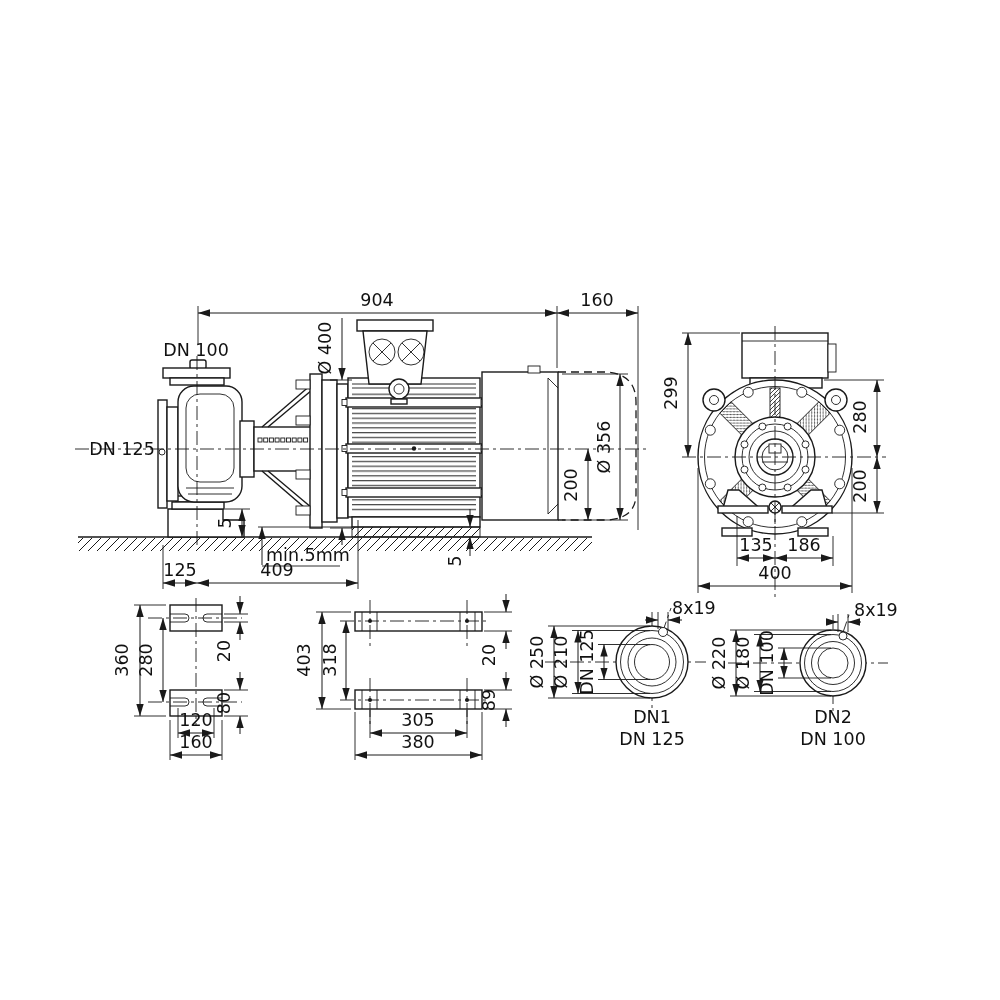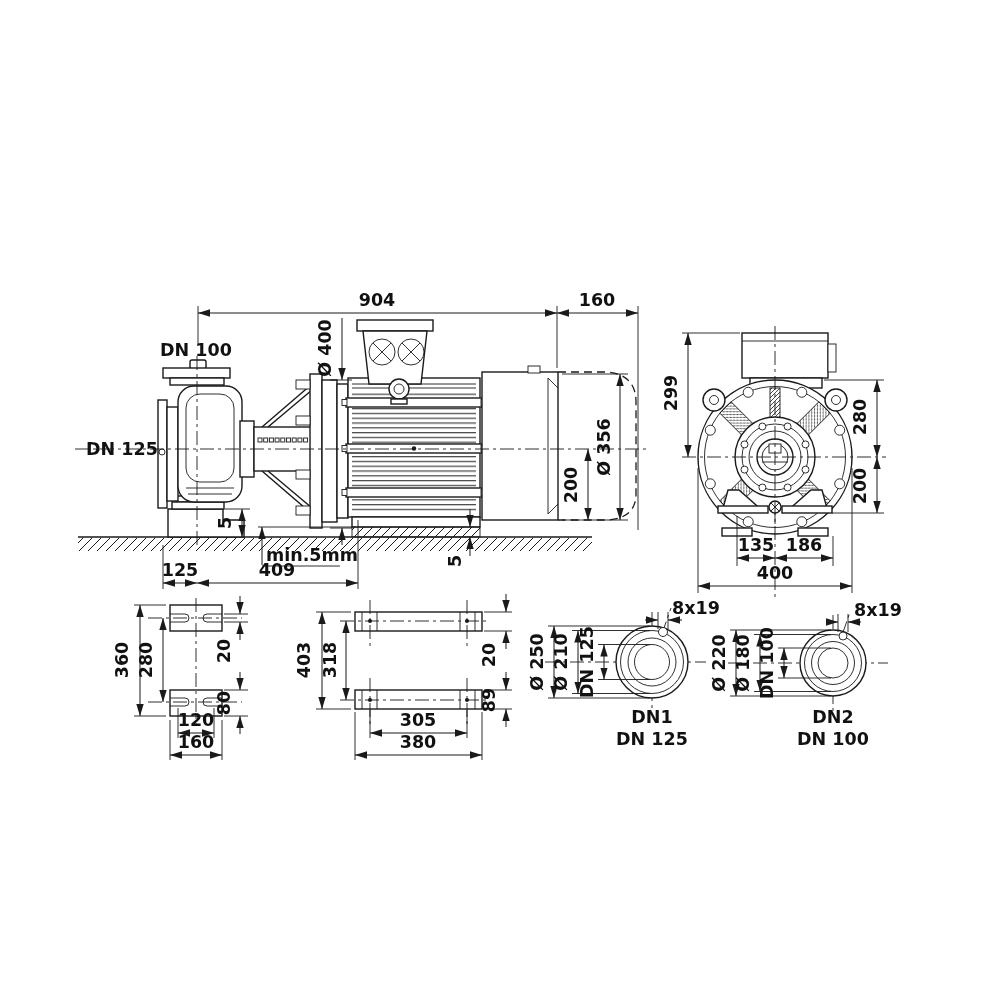--- a/index.html
+++ b/index.html
@@ -1,16 +1,16 @@
 <!DOCTYPE html>
 <html><head>
 <meta charset="utf-8">
 <style>
   html,body{margin:0;padding:0;background:#fff;}
-  #stage{position:relative;width:1000px;height:1000px;background:#fff;overflow:hidden;font-weight:bold;}
+  #stage{position:relative;width:1000px;height:1000px;background:#fff;overflow:hidden;}
   svg{position:absolute;left:0;top:0;}
   .ln{stroke:#1a1a1a;fill:none;stroke-width:1.4;}
   .thin{stroke:#1a1a1a;fill:none;stroke-width:0.9;}
   .dim{stroke:#1a1a1a;fill:none;stroke-width:1;}
   .cl{stroke:#1a1a1a;fill:none;stroke-width:0.9;stroke-dasharray:14 4 3 4;}
   .dash{stroke:#1a1a1a;fill:none;stroke-width:1.3;stroke-dasharray:8 5;}
   .fw{fill:#fff;stroke:#1a1a1a;stroke-width:1.4;}
   .fwthin{fill:#fff;stroke:#1a1a1a;stroke-width:0.9;}
   text{font-family:"DejaVu Sans","Liberation Sans",sans-serif;font-size:17.5px;fill:#111;}
   .mid{text-anchor:middle;}

